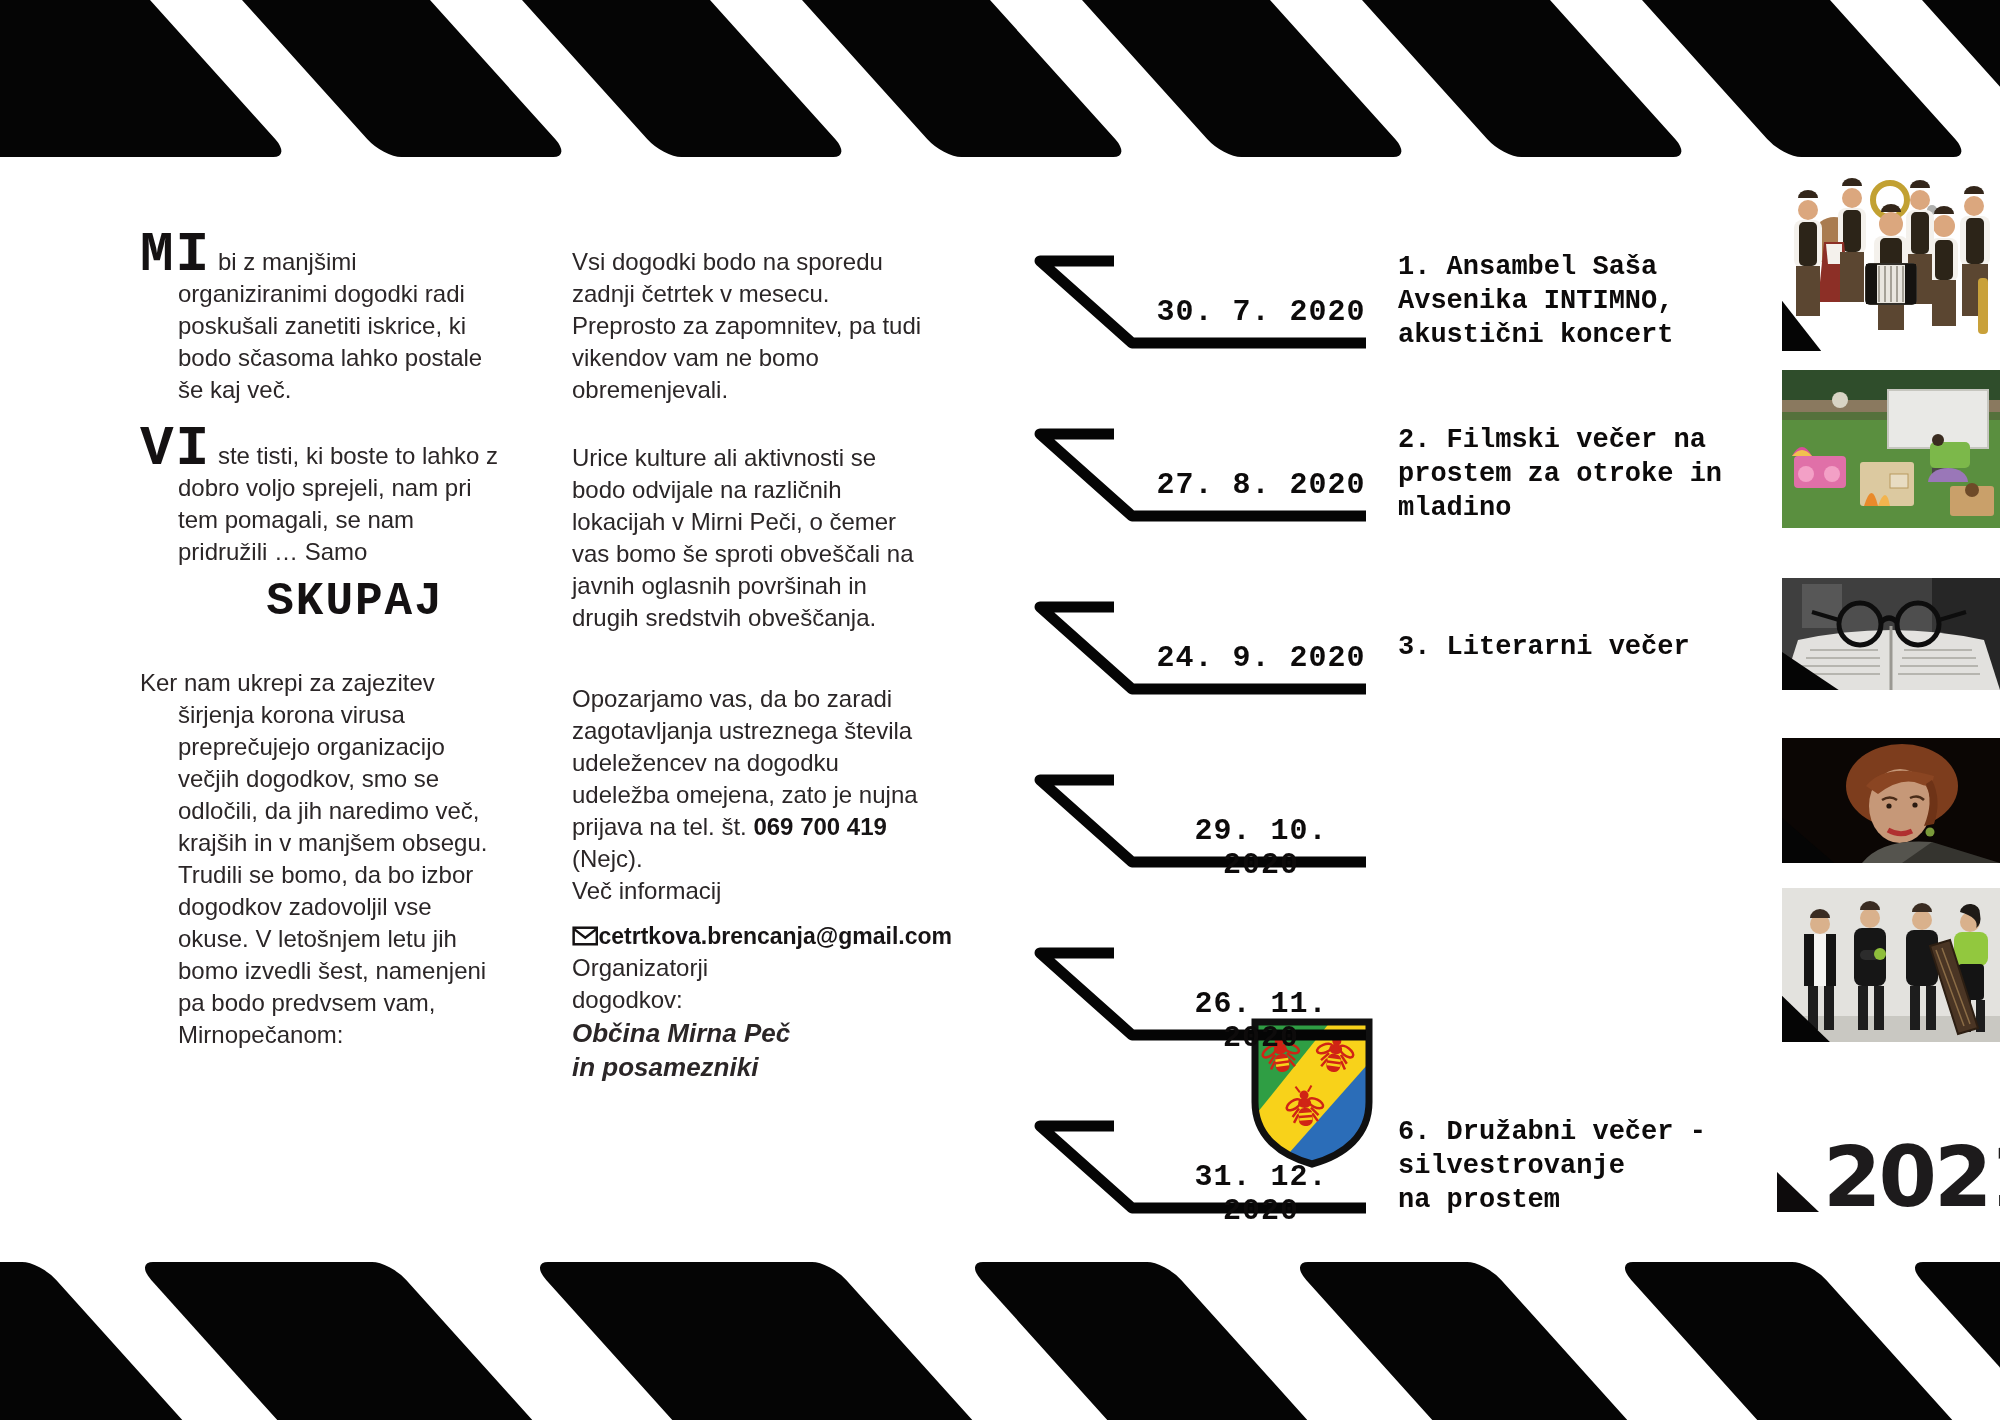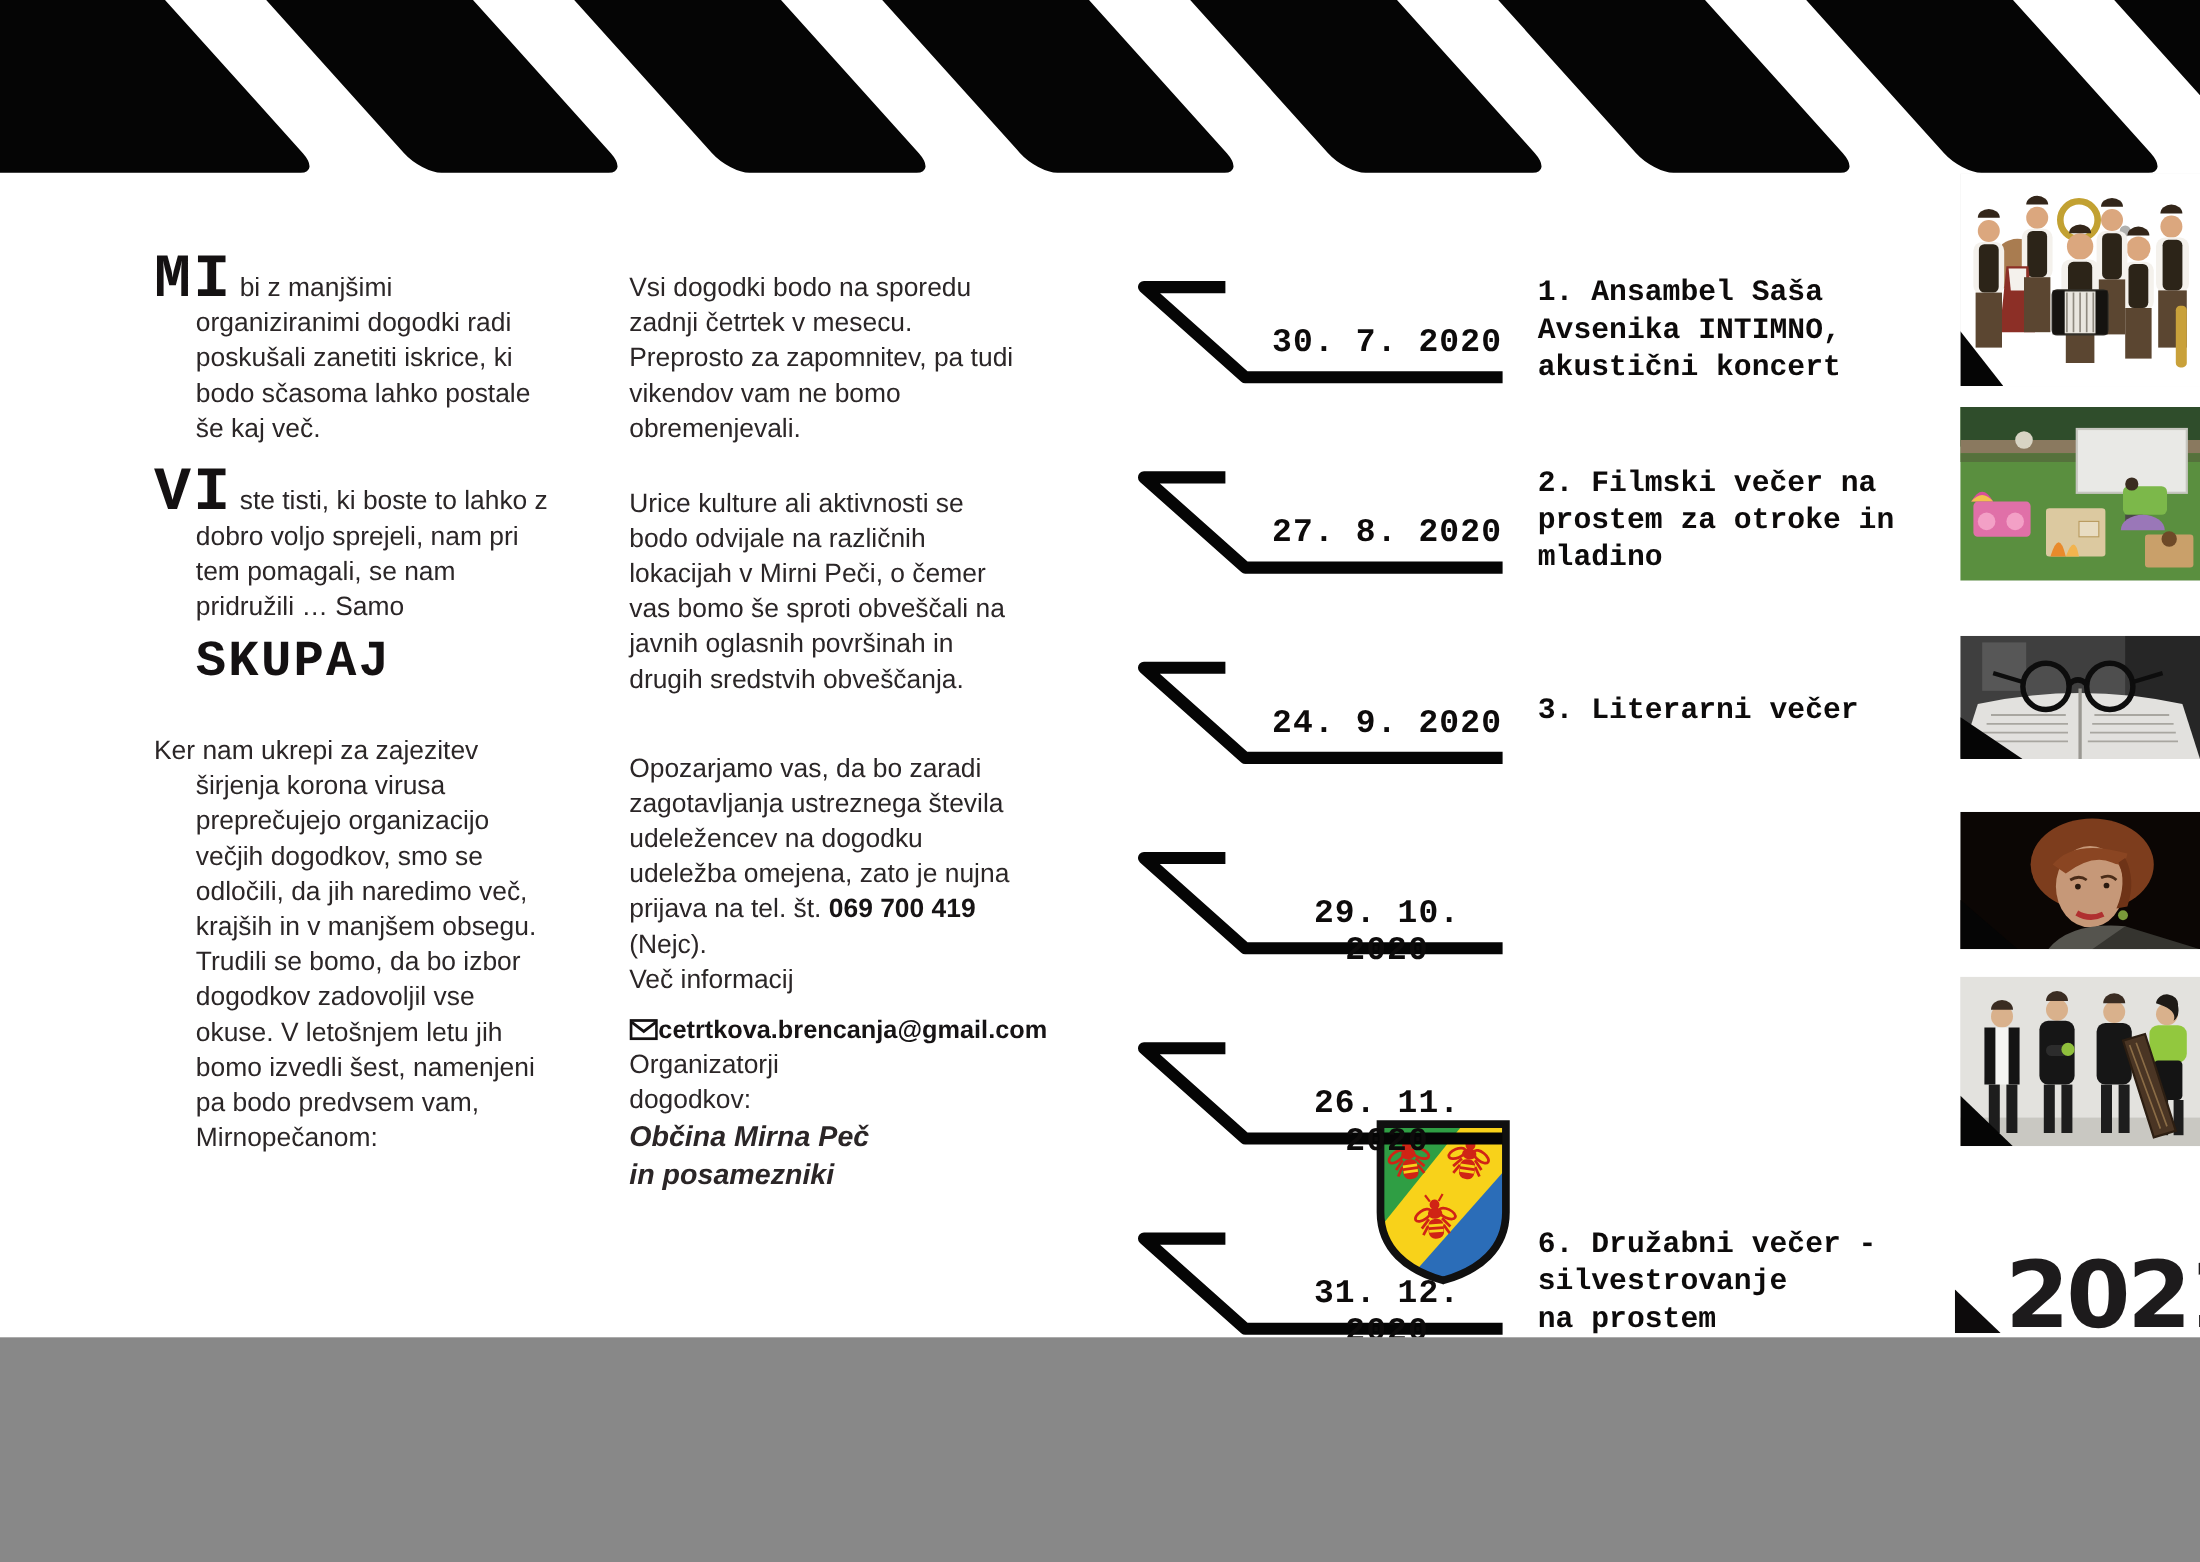--- a/index.html
+++ b/index.html
@@ -1,17 +1,17 @@
 <!DOCTYPE html>
 <html><head>
 <meta charset="utf-8">
 <style>
   html,body{margin:0;padding:0;background:#888;}
   .page{
-    position:relative;width:2000px;height:1216px;background:#ffffff;
+    position:relative;width:2000px;height:1420px;background:#ffffff;
     font-family:"Liberation Sans",sans-serif;color:#2b2627;overflow:hidden;
   }
   
   .stripes{position:absolute;left:0;width:100%;pointer-events:none;}
   .stripes.top{top:0;height:157px;}
   .stripes.bottom{top:1262px;height:158px;}
   .stripe{position:absolute;top:0;height:100%;background:#050505;
     transform:skewX(42deg);transform-origin:0 0;}
   .stripes.top .stripe{border-radius:0 0 18px 18px;}
   .stripes.bottom .stripe{border-radius:18px 18px 0 0;}
@@ -19,21 +19,21 @@
   
   .left-col{position:absolute;left:140px;top:246px;width:392px;
     font-size:24px;line-height:32px;}
   .blk{margin:0;padding-left:38px;text-indent:-38px;}
   .blk .body-text{white-space:pre-line;}
   .lead-word{font-family:"Liberation Mono",monospace;font-weight:700;
     font-size:56px;line-height:1px;letter-spacing:2px;color:#141112;}
   .lead-skupaj{display:block;font-family:"Liberation Mono",monospace;font-weight:700;
     font-size:46px;line-height:60px;letter-spacing:2px;color:#141112;text-indent:0;}
   .blk.vi{margin-top:34px;}
-  .blk.skupaj{margin-top:4px;}
+  .blk.skupaj{margin-top:4px;text-align:center;}
   .blk.corona{margin-top:35px;}
 
   
   .mid-col{position:absolute;left:572px;top:246px;width:380px;
     font-size:24px;line-height:32px;}
   .mid-col p{margin:0;white-space:pre-line;}
   .mid-col .m2{margin-top:36px;}
   .mid-col .m3{margin-top:49px;}
   .more-info{margin-top:54px;}
   .email-row{display:flex;align-items:center;gap:0;margin-top:13px;}

